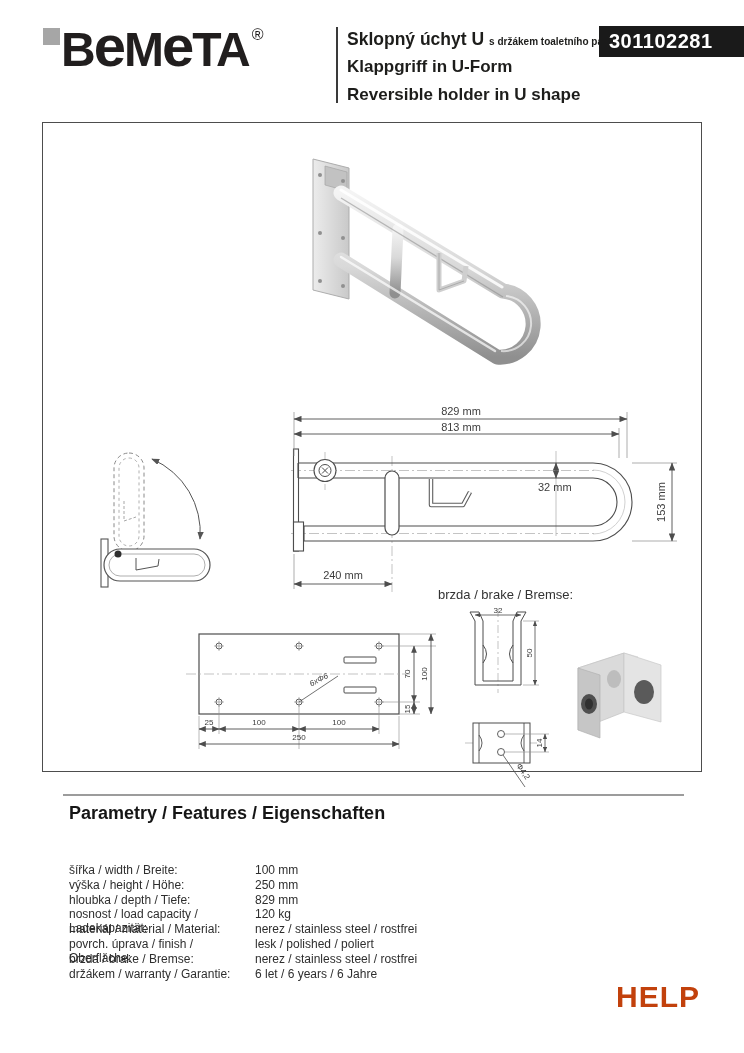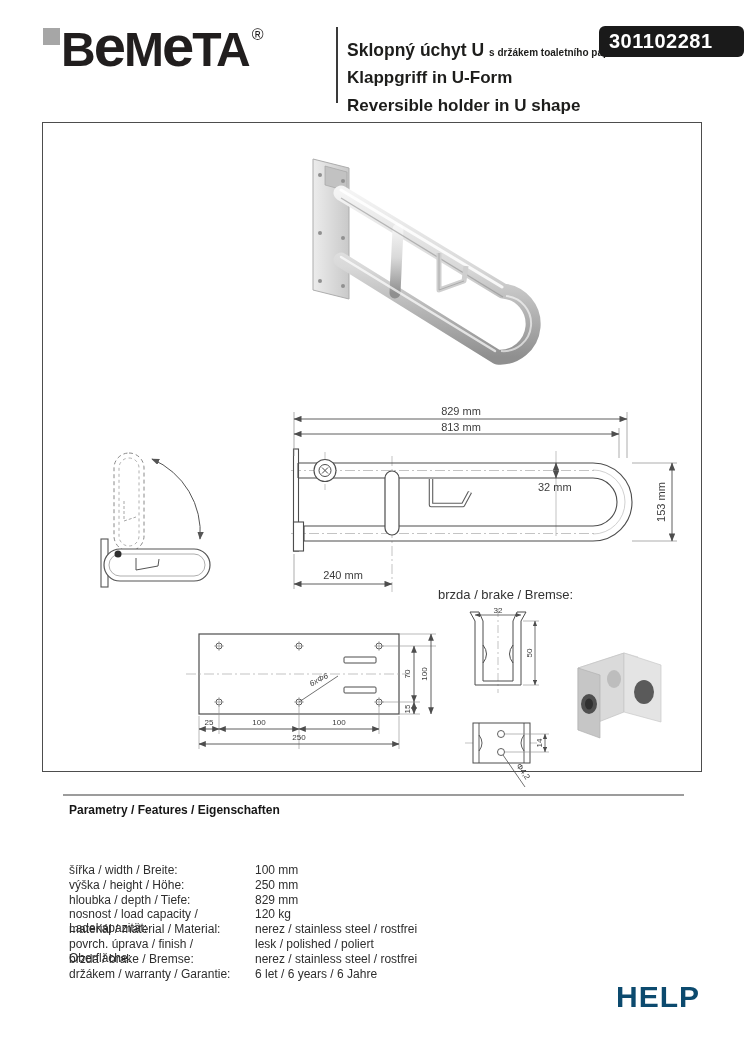--- a/index.html
+++ b/index.html
@@ -10,42 +10,42 @@
   }
   .abs { position:absolute; }
 
   
   .gray-sq { left:43px; top:28px; width:17px; height:17px; background:#a6a6a6; }
   .logo { left:61px; top:12px; font-weight:700; color:#211e1e; letter-spacing:-2px; white-space:nowrap;text-align:right; }
   .logo .cap { font-size:48px; }
   .logo .low { font-size:58px; }
   .logo .reg { font-size:16px; letter-spacing:0; position:relative; top:-26px; left:3px; font-weight:400; }
   .hdr-divider { left:336px; top:27px; width:2px; height:76px; background:#3a3a3a; }
-  .titles { left:347px; top:40px; }
+  .titles { left:347px; top:29px; }
   .title-line { height:28px; display:flex; align-items:baseline; white-space:nowrap; }
   .title-cs-main { font-size:17.5px; font-weight:700; }
   .title-cs-sub { font-size:10px; font-weight:700; margin-left:5px; }
   .title-sub-line { font-size:17px; font-weight:700; }
   .code-box { left:599px; top:26px; width:145px; height:31px; background:#1a1a1a;
               color:#fff; font-size:20px; font-weight:700; line-height:31px;
-              padding-left:10px; letter-spacing:0.5px;border-radius:6px; }
+              padding-left:10px; letter-spacing:0.5px; }
 
   
   .content-box { left:42px; top:122px; width:660px; height:650px; border:1.5px solid #4d4d4d; position:absolute; }
 
   .brake-heading { left:395px; top:464px; font-size:13px; color:#333; }
 
   .param-sep { left:20px; top:671px; width:621px; height:2px; background:#9c9c9c; }
-  .param-heading { left:26px; top:680px; font-size:12px; font-weight:700; color:#161616; }
+  .param-heading { left:26px; top:680px; font-size:18px; font-weight:700; color:#161616; }
   .param-table { left:26px; top:740px; font-size:12px; color:#2e2e2e; }
   .param-row { display:flex; height:14.8px; align-items:baseline; }
   .param-label { width:186px; }
   .param-value { }
 
-  .help { right:44px; top:980px; font-size:30px; font-weight:800; color:#0c4a6e; letter-spacing:1px; }
+  .help { right:44px; top:980px; font-size:30px; font-weight:800; color:#c2410c; letter-spacing:1px; }
 
   
   .dimtext  { font-family:"Liberation Sans",sans-serif; font-size:11px; fill:#3d3d3d; }
   .dimtext-sm { font-family:"Liberation Sans",sans-serif; font-size:8px; fill:#3d3d3d; }
   svg { display:block; overflow:visible; }
 </style>
 </head>
 <body>
 
 <div class="abs gray-sq"></div>

